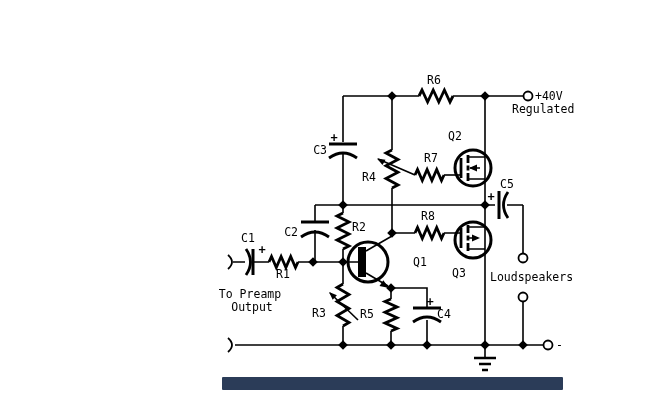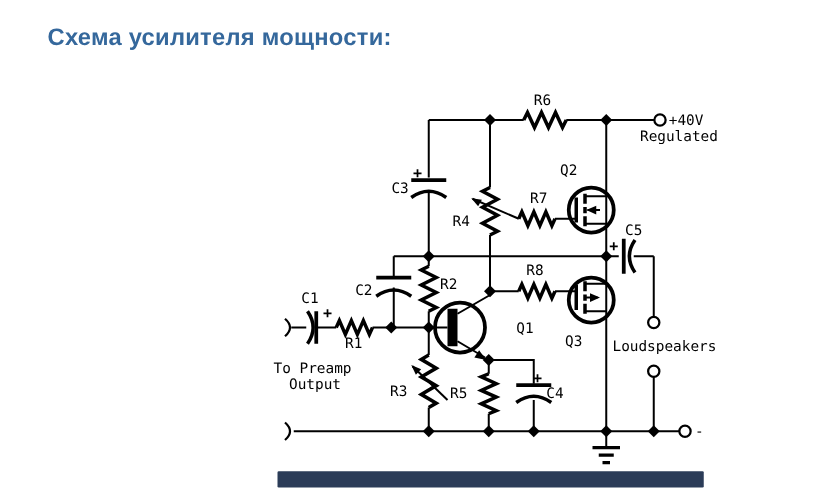--- a/index.html
+++ b/index.html
@@ -19,21 +19,20 @@
   .arrowhead{fill:#000;stroke:none;}
   .gnd{stroke:#000;stroke-width:2.6;fill:none;}
   #bottom-bar{position:absolute;left:222px;top:377px;width:341px;height:13px;
         background:#2B3C58;border-radius:1px;}
 </style>
 </head>
 <body>
 
 <div id="page">
 
-  <div id="page-title">Схема усилителя мощности:</div>
 
   <svg id="schematic-svg" width="654" height="400" viewBox="0 0 654 400">
 
     <g>
 
       <path class="wire" d="M343,96 H419 M453,96 H523.5"></path>
 
       <path class="wire" d="M343,96 V142 M343,154 V205"></path>
 
       <path class="wire" d="M315,205 H485"></path>

